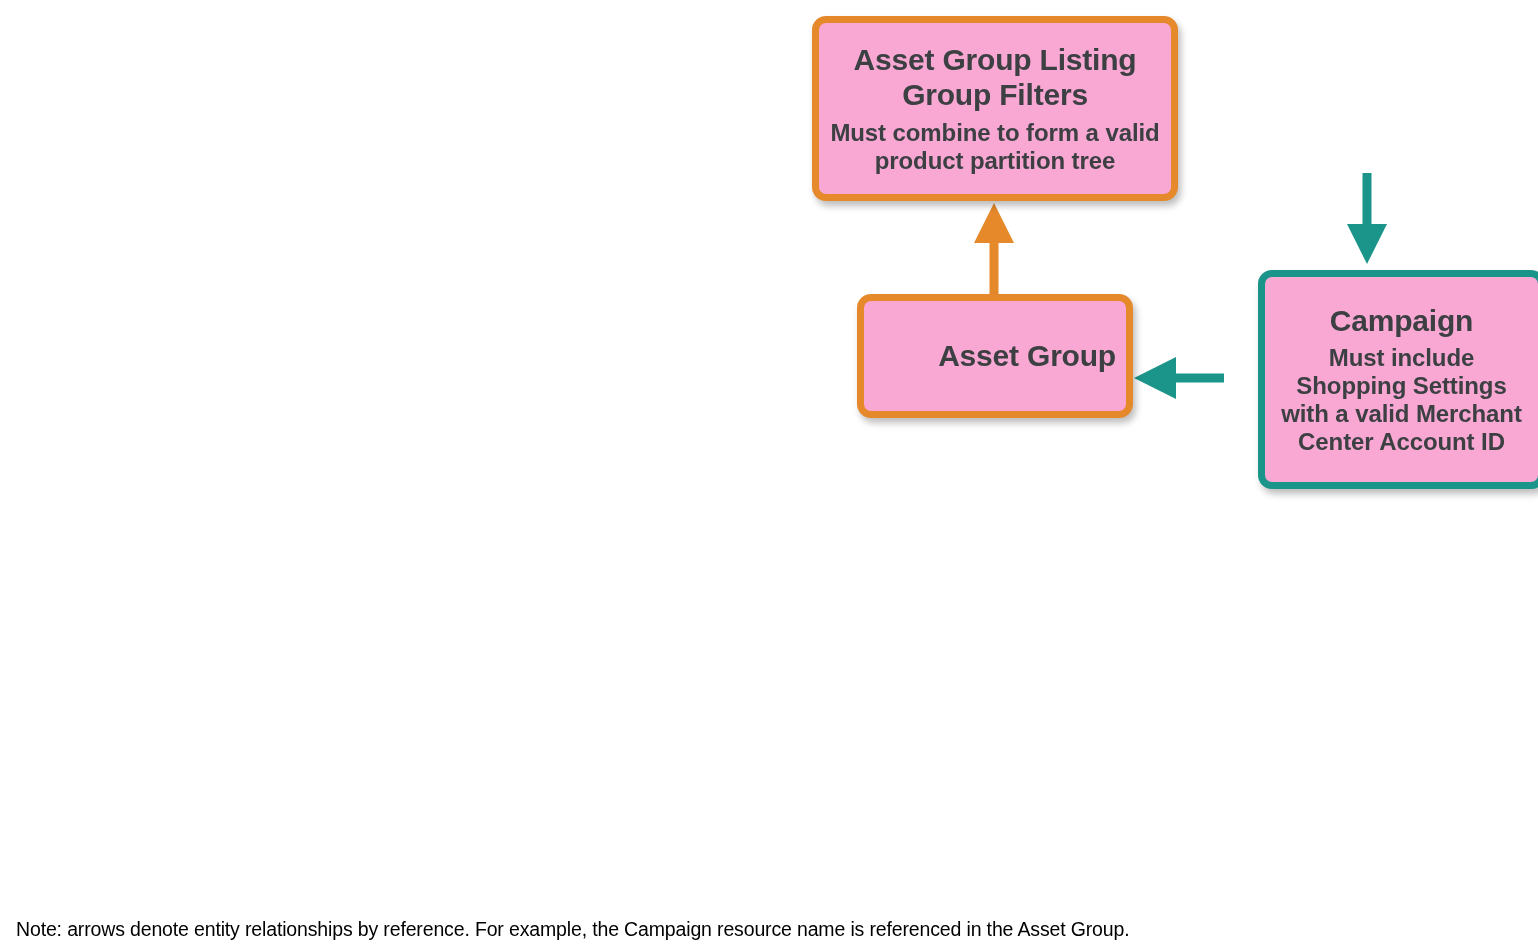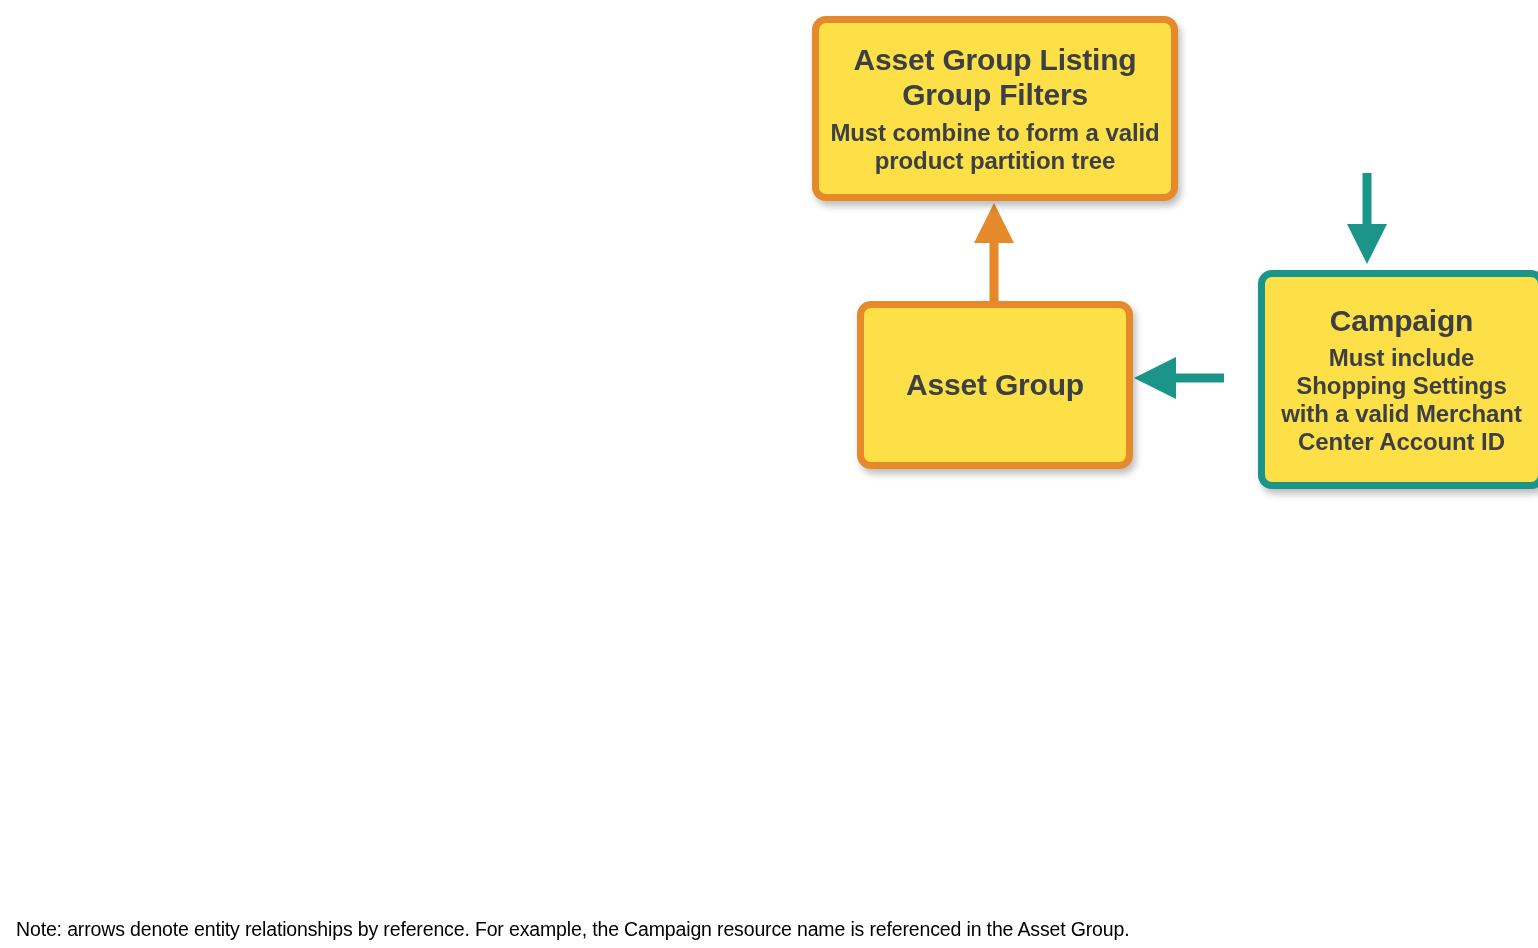--- a/index.html
+++ b/index.html
@@ -18,21 +18,21 @@
   #canvas {
     position: absolute;
     left: 0; top: 0;
     width: 1538px;
     height: 948px;
   }
 
   .node {
     position: absolute;
     box-sizing: border-box;
-    background: #fde047;
+    background: #f9a8d4;
     border-style: solid;
     border-width: 7px;
     border-radius: 14px;
     display: flex;
     flex-direction: column;
     align-items: center;
     justify-content: center;
     text-align: center;
     box-shadow: 3px 5px 7px rgba(0,0,0,0.26);
     padding: 6px 10px;
@@ -52,21 +52,21 @@
     font-weight: bold;
     color: #3C4043;
     line-height: 1.17;
     margin-top: 6px;
     letter-spacing: -0.1px;
   }
 
   
   #box-aglgf   { left: 812px;  top: 16px;  width: 366px; height: 185px; }
   #box-budget  { left: 1224px; top: 44px;  width: 285px; height: 129px; }
-  #box-asset   { left: 857px;  top: 301px; width: 276px; height: 168px; }
+  #box-asset   { left: 857px;  top: 294px; width: 276px; height: 124px; align-items: flex-end; }
   #box-campaign{ left: 1224px; top: 270px; width: 287px; height: 219px; margin-left: 34px; }
 
   .note {
     position: absolute;
     left: 16px;
     top: 918px;
     font-size: 19.5px;
     font-weight: normal;
     color: #000000;
     white-space: nowrap;

